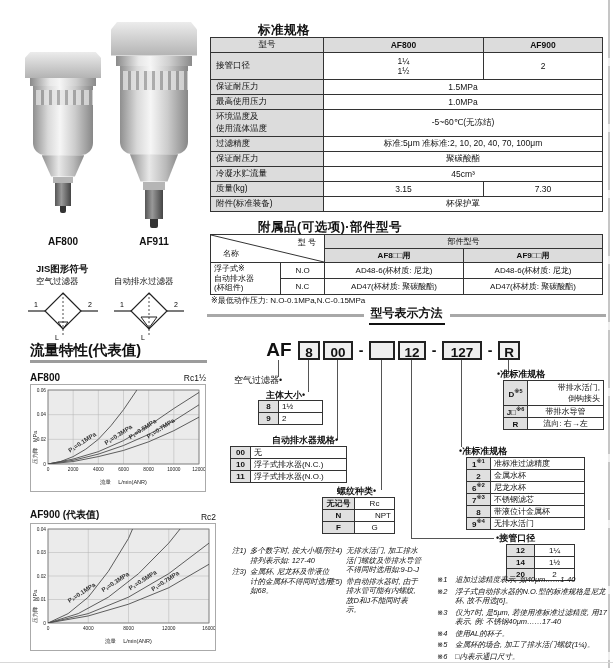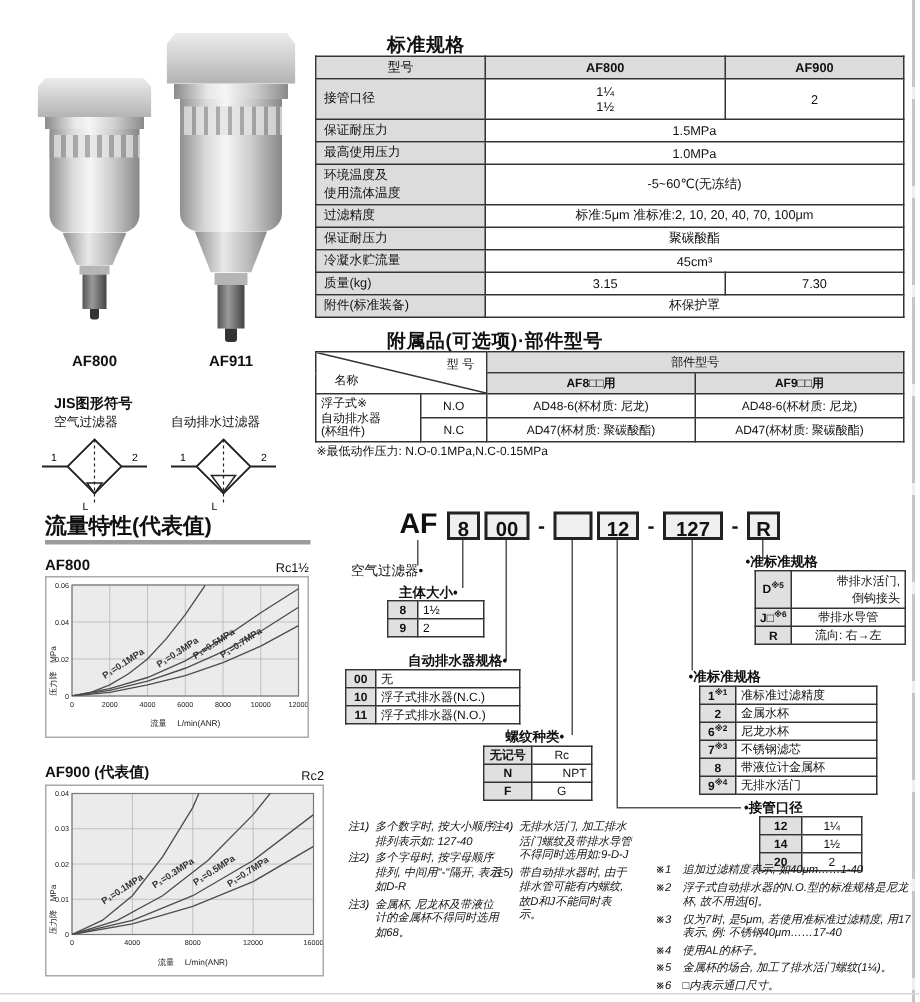--- a/index.html
+++ b/index.html
@@ -329,20 +329,25 @@
     </tr>
     <tr style="height:14px">
       <td>N.C</td>
       <td>AD47(杯材质: 聚碳酸酯)</td>
       <td>AD47(杯材质: 聚碳酸酯)</td>
     </tr>
   </tbody>
     </table>
   <div class="acc-note" style="left:211px;top:295px">※最低动作压力: N.O-0.1MPa,N.C-0.15MPa</div>
 
+  <div class="mcode-head" style="left:207px;top:305px;width:399px">
+    <div class="rule"></div>
+    <div class="ttl">型号表示方法</div>
+    <div class="rule"></div>
+  </div>
 
   <div class="model-line" style="left:263px;top:339px">
     <span class="mprefix">AF</span>
     <span class="mbox" style="width:22px">8</span>
     <span class="mbox" style="width:30px">00</span>
     <span class="mdash">-</span>
     <span class="mbox" style="width:26px"></span>
     <span class="mbox" style="width:28px">12</span>
     <span class="mdash">-</span>
     <span class="mbox" style="width:40px">127</span>
@@ -503,24 +508,20 @@
         </tr>
   </tbody>
     </table>
 
   <div class="notes" style="left:232px;top:546px;width:104px">
     <div class="note">
         <span class="ntag">注1)</span>
         <span class="ntxt">多个数字时, 按大小顺序排列表示如: 127-40</span>
       </div>
     <div class="note">
-        <span class="ntag">注2)</span>
-        <span class="ntxt">多个字母时, 按字母顺序排列, 中间用"-"隔开, 表示如D-R</span>
-      </div>
-    <div class="note">
         <span class="ntag">注3)</span>
         <span class="ntxt">金属杯, 尼龙杯及带液位计的金属杯不得同时选用如68。</span>
       </div>
   </div>
   <div class="notes" style="left:328px;top:546px;width:94px">
     <div class="note">
         <span class="ntag">注4)</span>
         <span class="ntxt">无排水活门, 加工排水活门螺纹及带排水导管不得同时选用如:9-D-J</span>
       </div>
     <div class="note">

